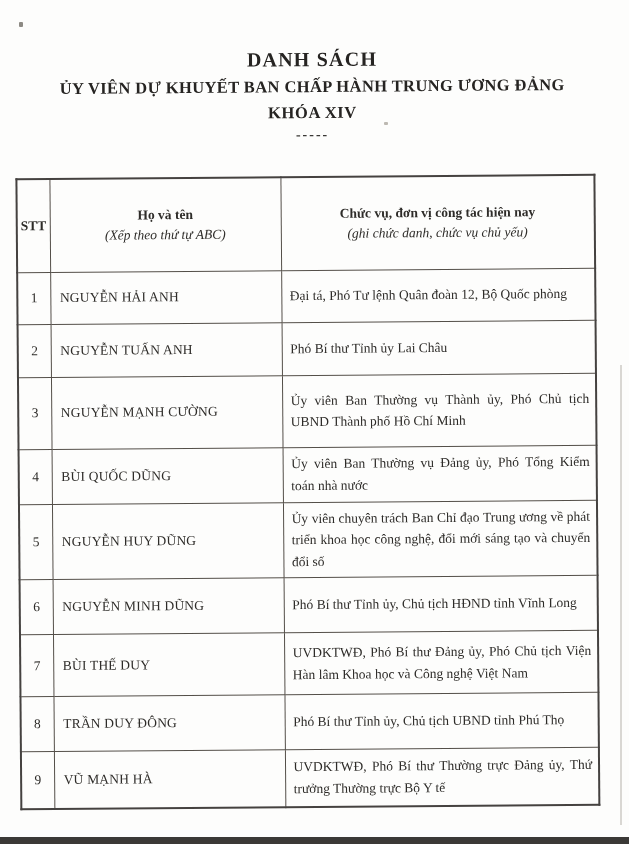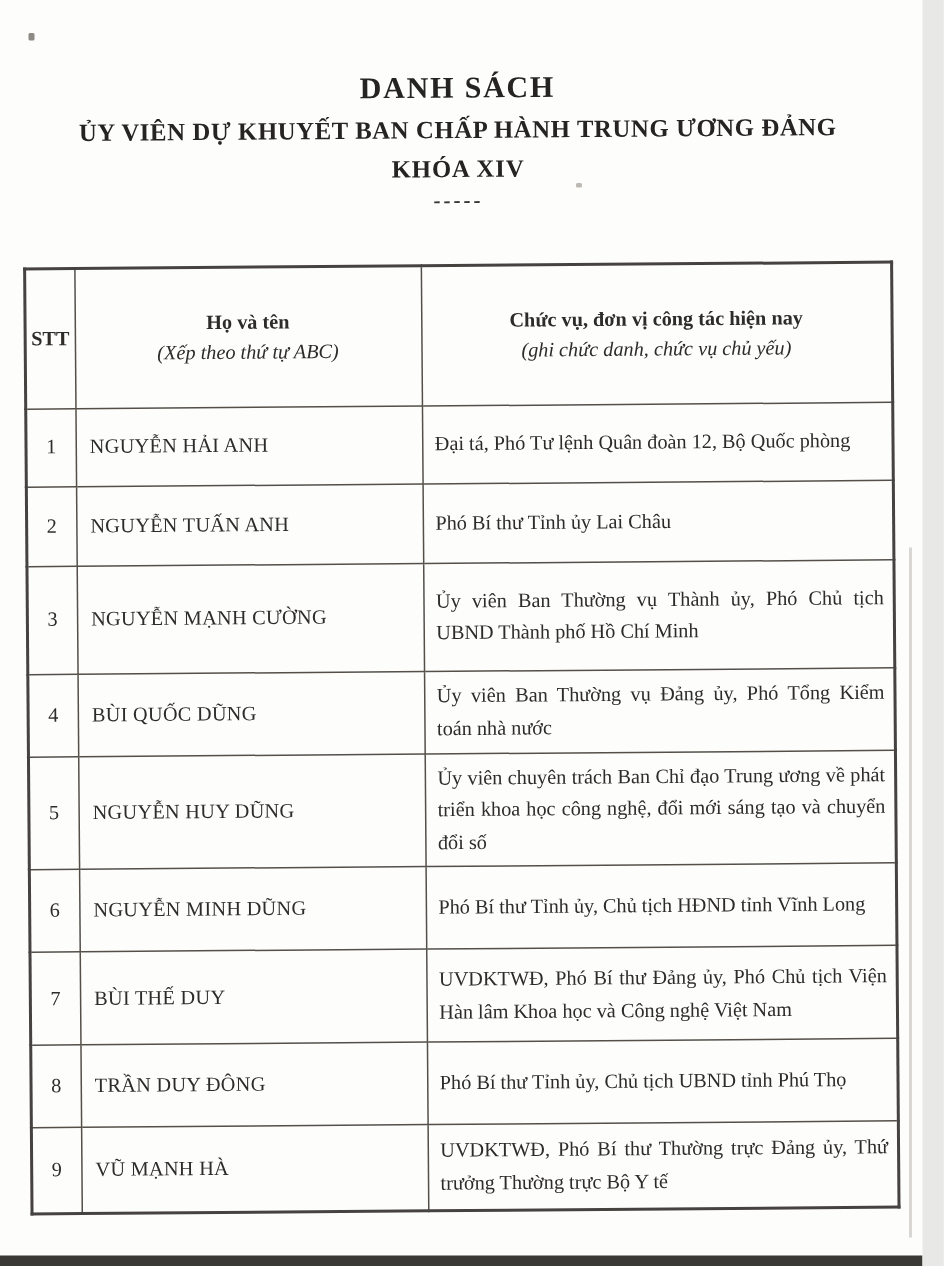--- a/index.html
+++ b/index.html
@@ -1,23 +1,22 @@
 <!DOCTYPE html>
 <html><head>
 <meta charset="utf-8">
 <style>
   html,body{margin:0;padding:0;background:#e8e8e6;}
   .page{
     position:relative;
-    width:571px;height:844px;
+    width:629px;height:844px;
     background:#fdfdfc;
     overflow:hidden;
     font-family:"Liberation Serif","DejaVu Serif",serif;
     color:#2e2c29;
-    padding-left:44px;
   }
   .scan-rotate{
     position:absolute;inset:0;
     transform:rotate(-0.45deg);
     transform-origin:50% 45%;
   }
   
   .title-block{
     position:absolute;top:46px;left:0;width:100%;
     text-align:center;color:#262422;

